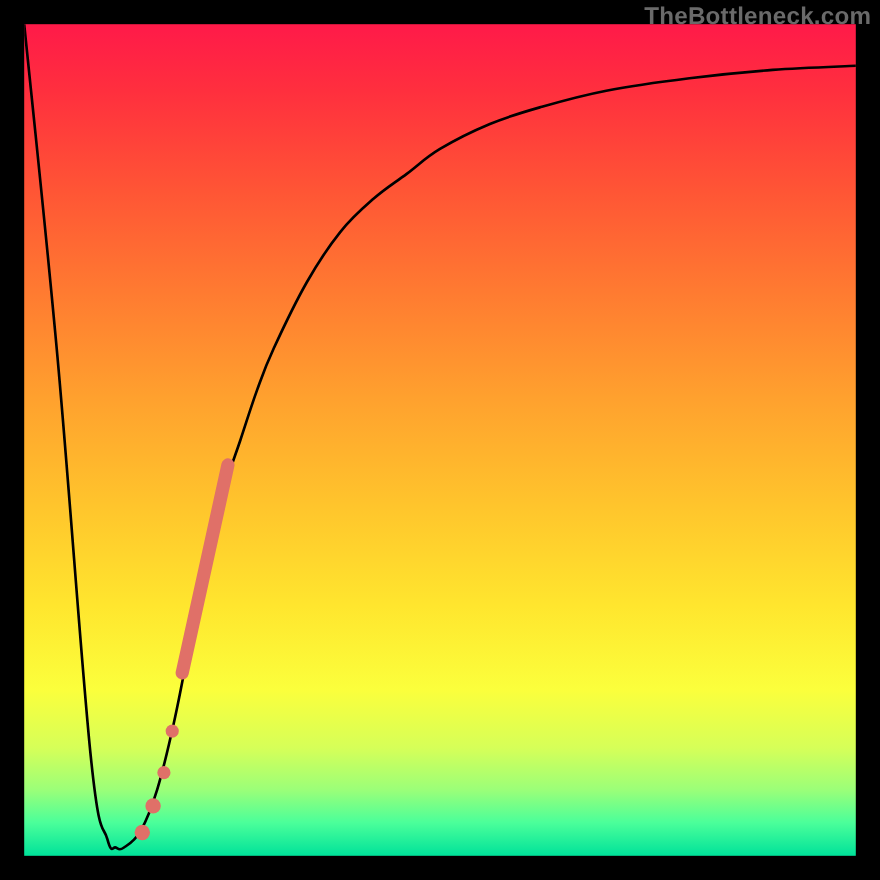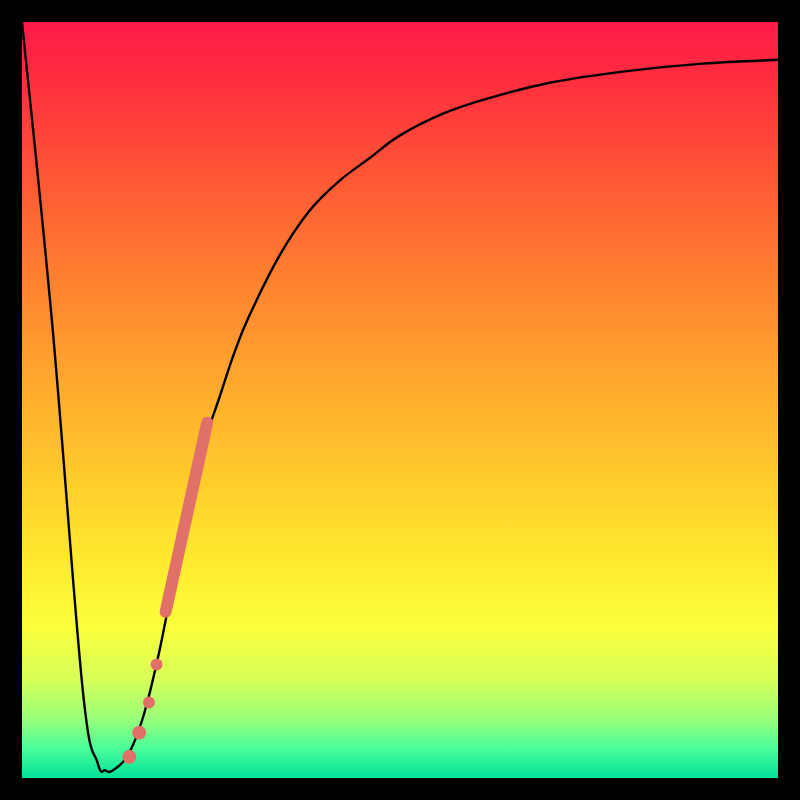--- a/index.html
+++ b/index.html
@@ -69,13 +69,14 @@
         <g id="markers">
             <line x1="143.64" y1="589.68" x2="185.22" y2="400.68" stroke="#e07068" stroke-width="12" stroke-linecap="round"></line>
             <circle cx="134.57" cy="642.60" r="6" fill="#e07068"></circle>
             <circle cx="127.01" cy="680.40" r="6" fill="#e07068"></circle>
             <circle cx="117.18" cy="710.64" r="7" fill="#e07068"></circle>
             <circle cx="107.35" cy="734.83" r="7" fill="#e07068"></circle>
           </g>
       </g>
     </svg>
   </div>
+  <div class="watermark">TheBottleneck.com</div>
 </div>
 
 </body></html>

